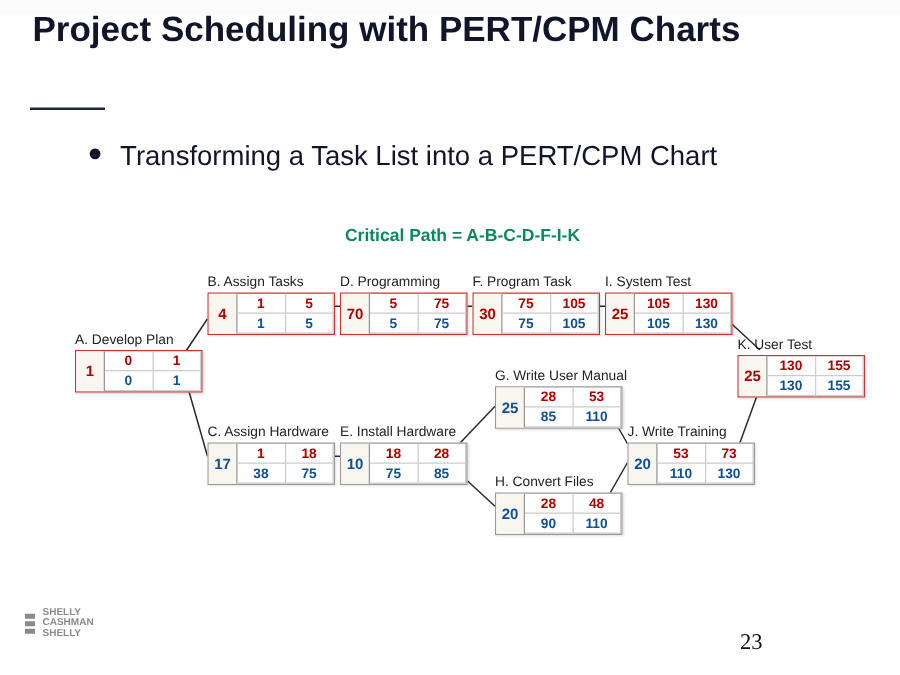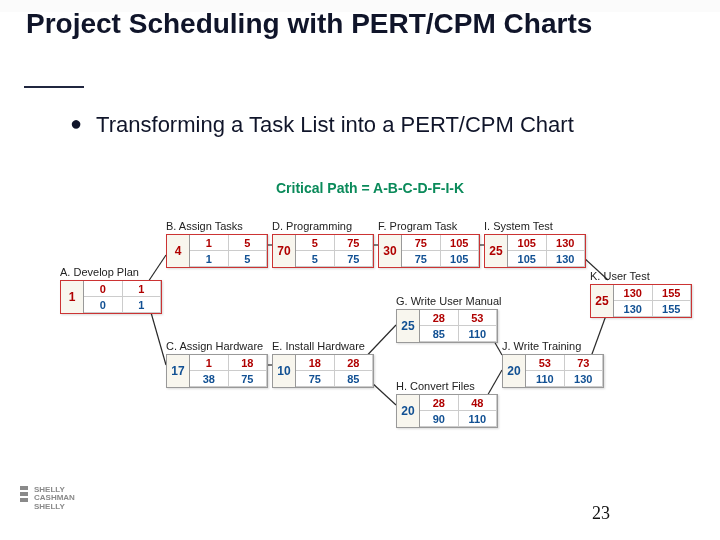--- a/index.html
+++ b/index.html
@@ -13,21 +13,21 @@
 .cp{position:absolute;left:0;right:0;top:0;text-align:center;font:700 14px Arial;color:#0a8a5a}
 .task{position:absolute;width:102px}
 .task-label{font:400 11px Arial;color:#222;white-space:nowrap;margin-bottom:2px}
 .task-body{display:flex;border:1px solid #999;background:#fff;box-shadow:1px 1px 2px rgba(0,0,0,.15)}
 .dur{width:22px;display:flex;align-items:center;justify-content:center;font:700 12px Arial;color:#115093;border-right:1px solid #999;background:#f8f6ee}
 .dur.red{color:#b00000}
 .grid{flex:1;display:grid;grid-template-columns:1fr 1fr;grid-template-rows:16px 16px}
 .cell{border-right:1px solid #ccc;border-bottom:1px solid #ccc;display:flex;align-items:center;justify-content:center;font:700 11px Arial;color:#b00000}
 .cell.bot{color:#115093}
 .task.red .task-body{border-color:#c33}
-.logo{position:absolute;left:20px;bottom:28px;display:flex;gap:6px;}
+.logo{position:absolute;left:20px;bottom:28px;display:flex;gap:6px;align-items:center}
 .logo-bars{display:flex;flex-direction:column;gap:2px}
 .logo-bars span{width:8px;height:4px;background:#8a8a8a}
 .logo-txt{font:700 8px Arial;color:#8a8a8a;line-height:1.1}
 .pagenum{position:absolute;right:110px;bottom:16px;font:400 18px 'Times New Roman',serif;color:#111}
 svg.lines{position:absolute;left:0;top:0;width:620px;height:260px;pointer-events:none}
 svg.lines line{stroke:#2a2a2a;stroke-width:1.2}
 </style>
 </head>
 <body>
 

